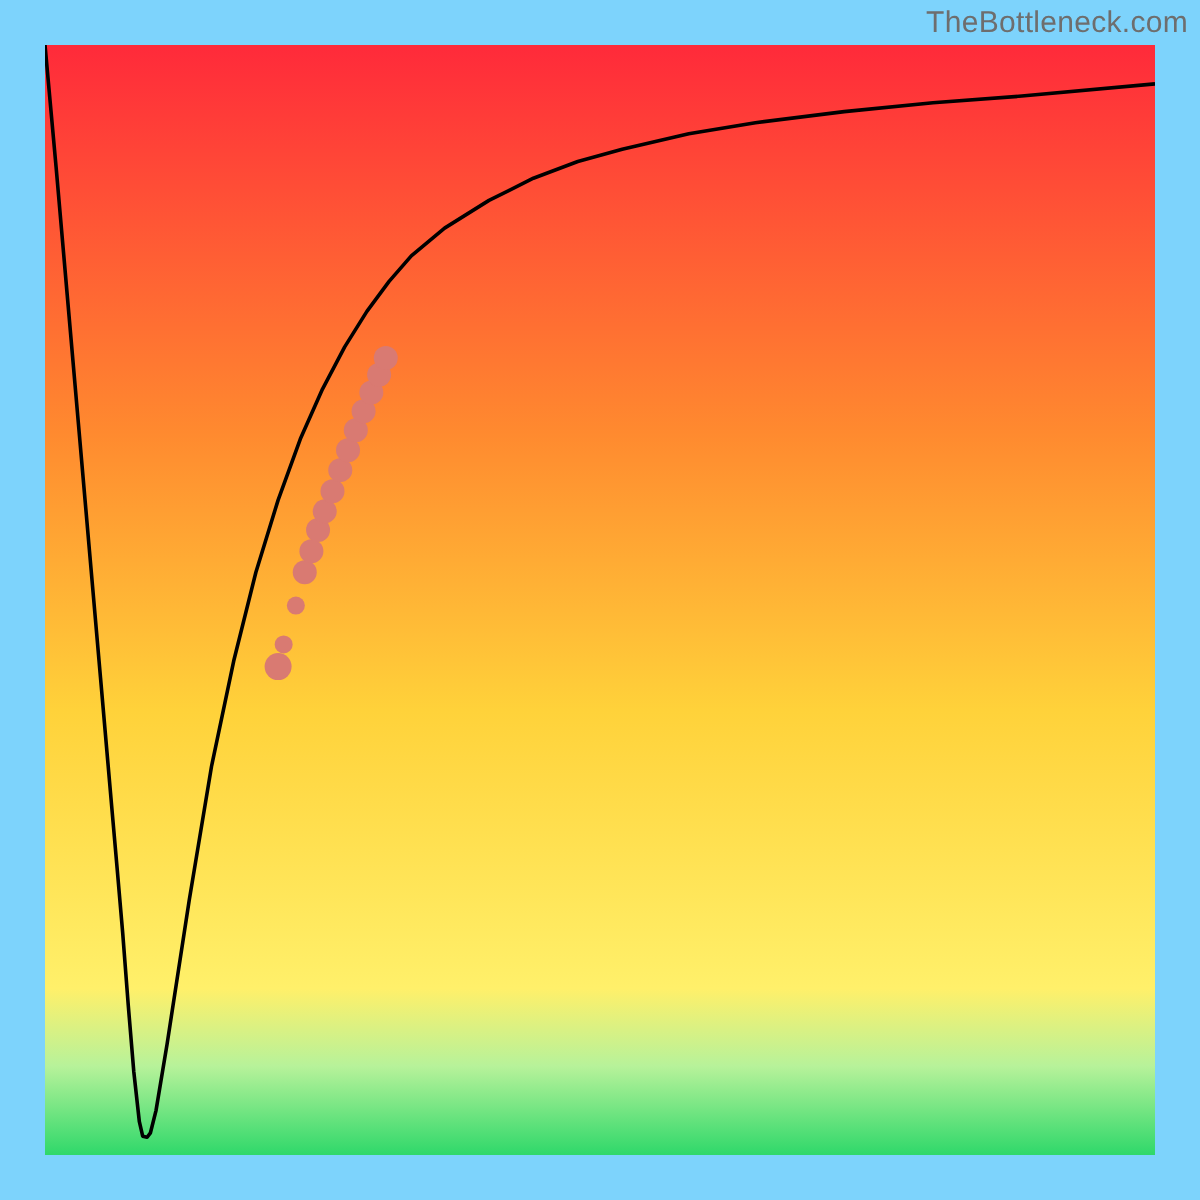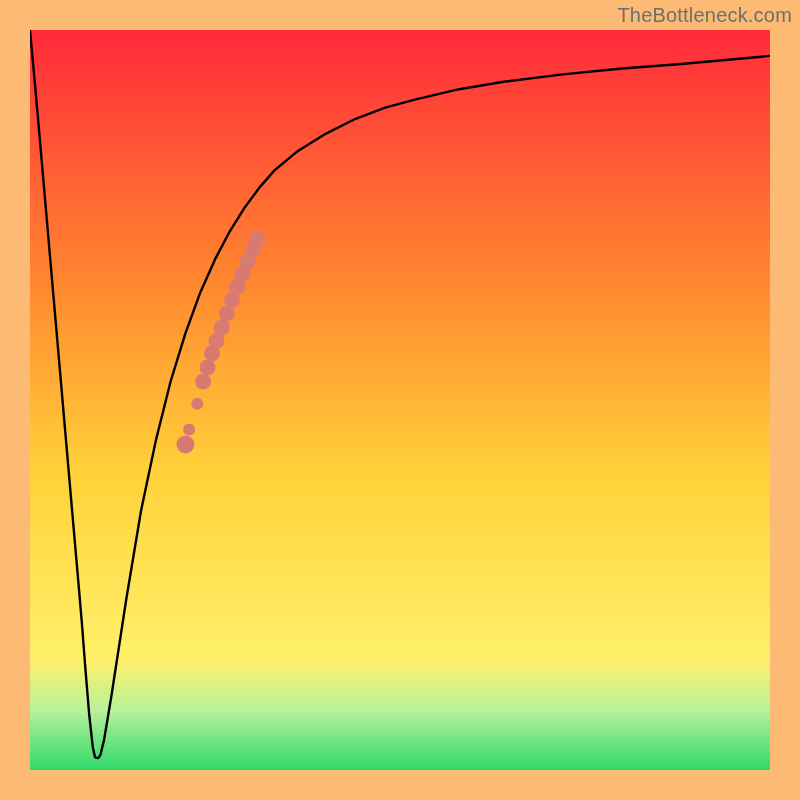--- a/index.html
+++ b/index.html
@@ -7,21 +7,21 @@
     padding: 0;
     width: 800px;
     height: 800px;
     background: #000;
     overflow: hidden;
   }
   .stage {
     position: relative;
     width: 800px;
     height: 800px;
-    background: #fdba74;
+    background: #7dd3fc;
   }
   svg.chart {
     position: absolute;
     top: 0;
     left: 0;
     width: 800px;
     height: 800px;
     display: block;
   }
   .watermark {

